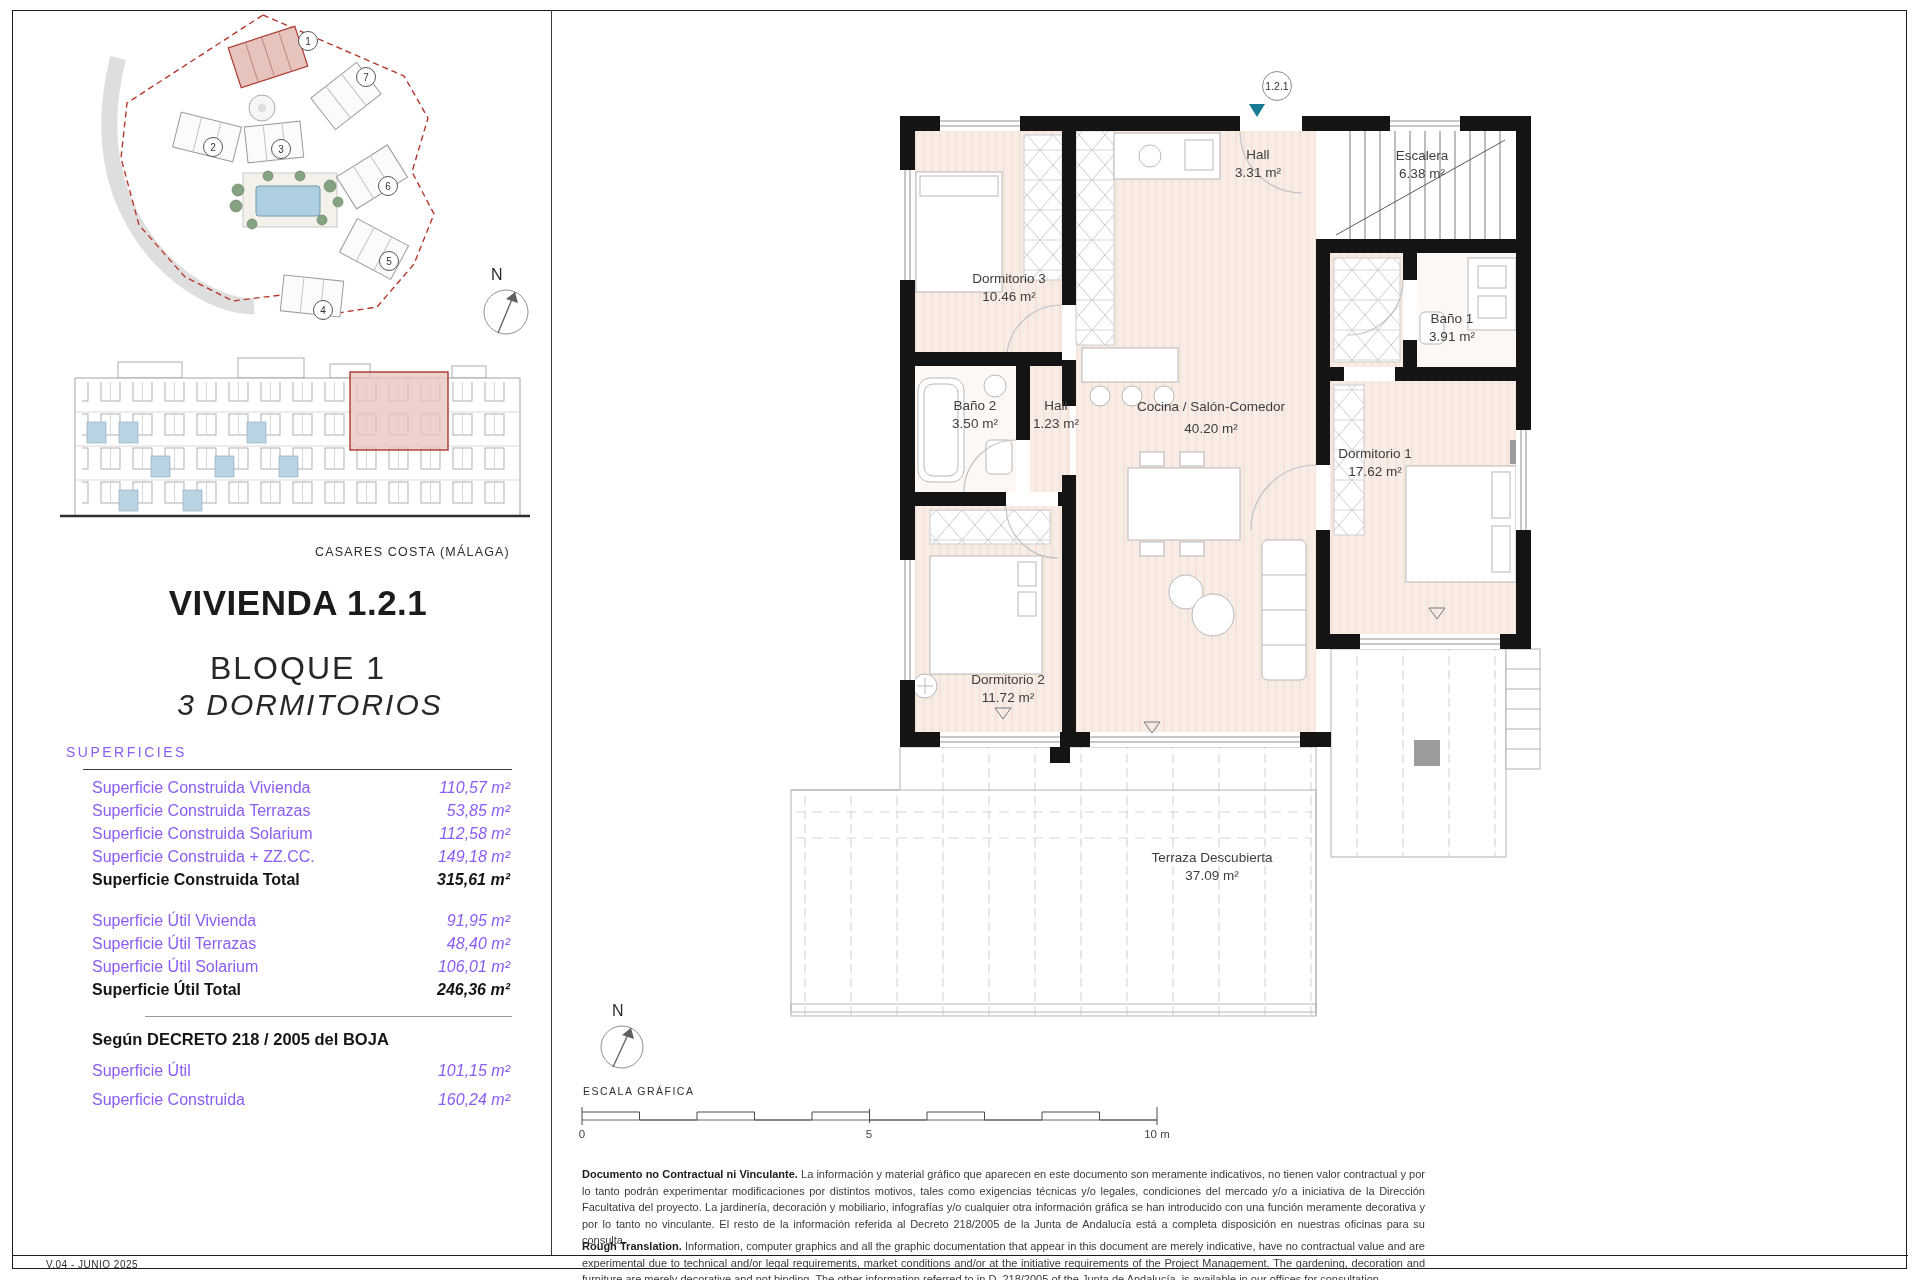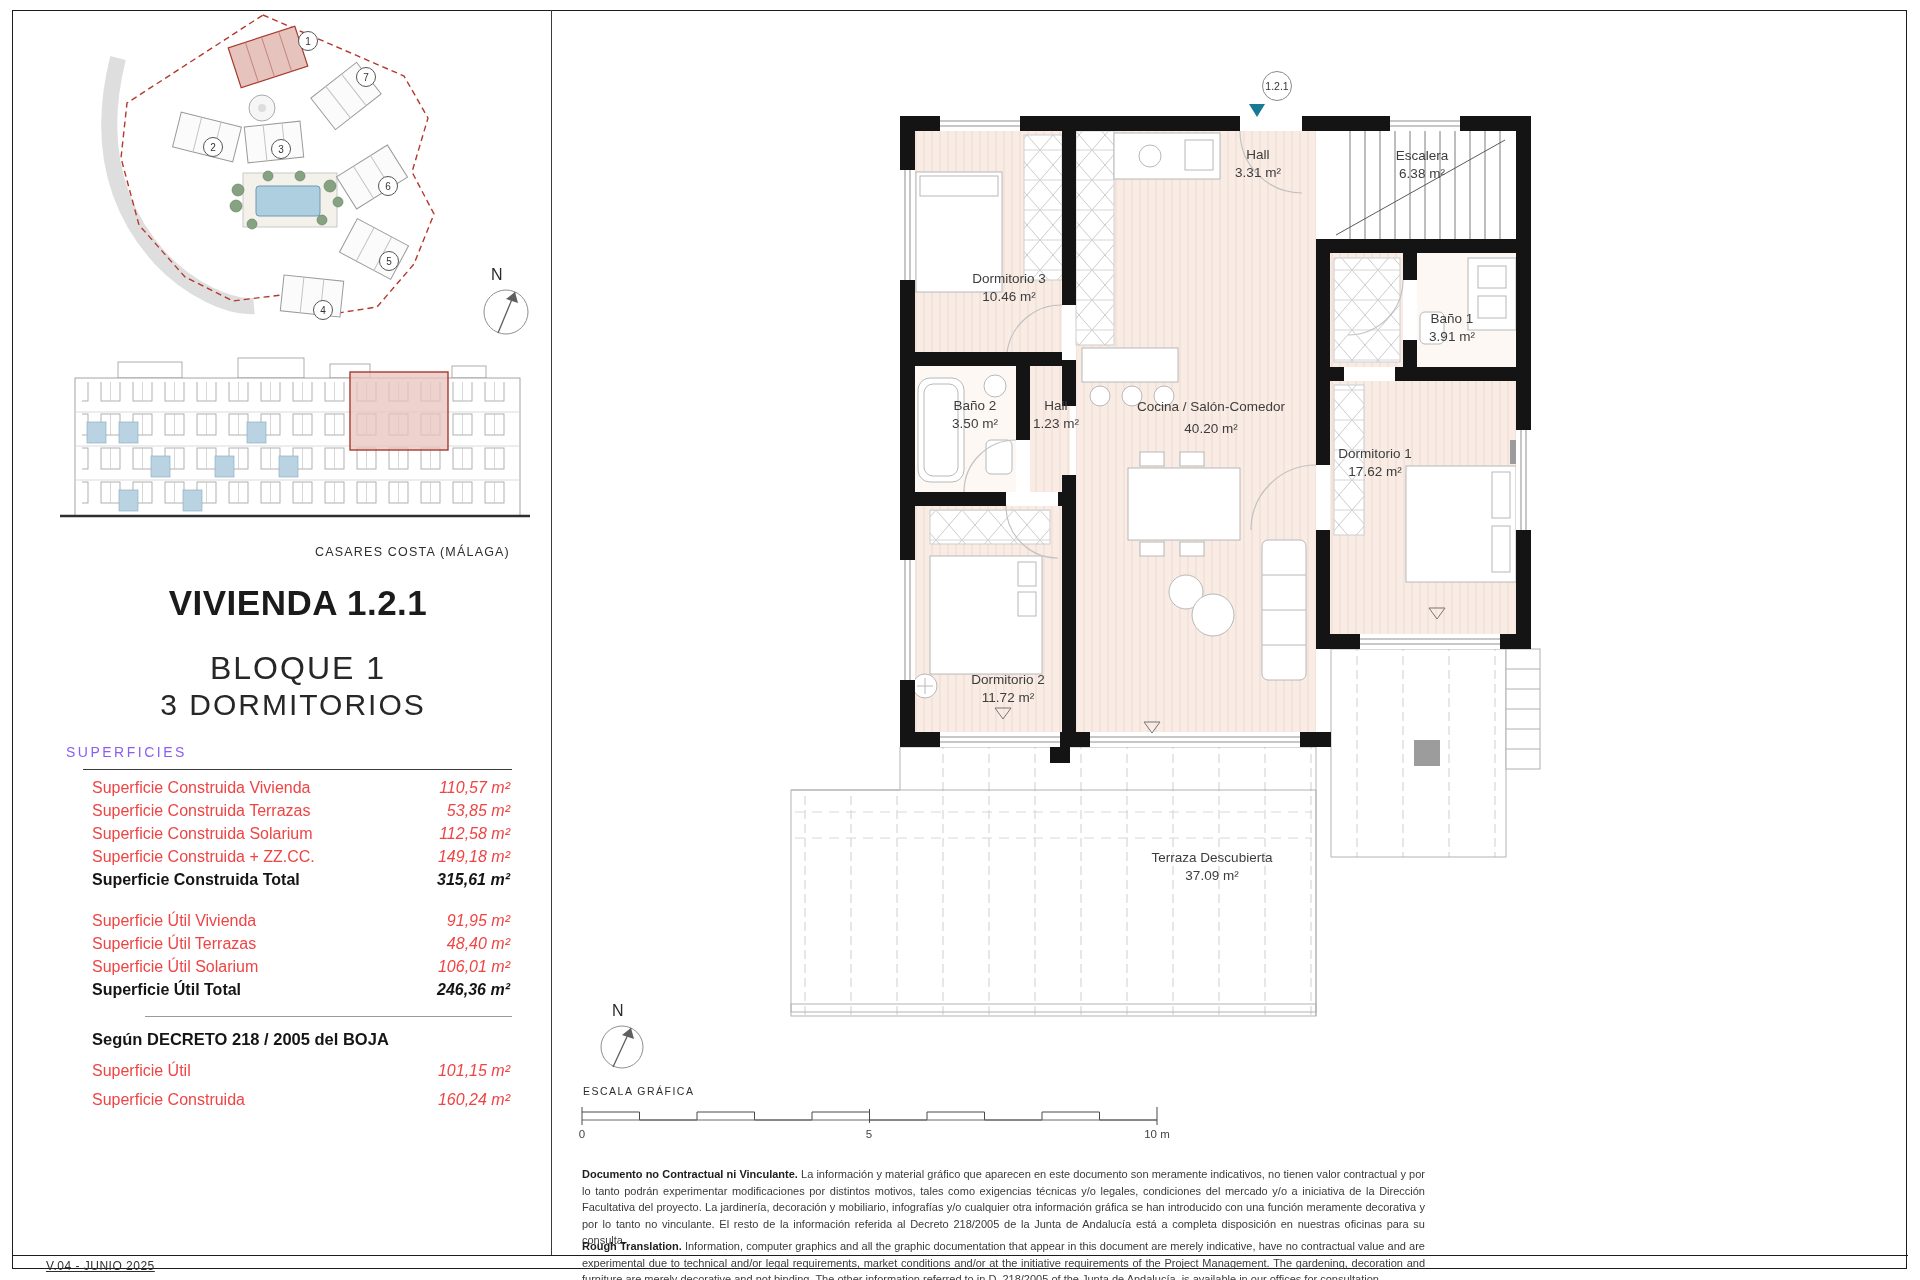--- a/index.html
+++ b/index.html
@@ -2,38 +2,38 @@
 <html><head>
 <meta charset="utf-8">
 <style>
   html,body{margin:0;padding:0;background:#e8e8e8;}
   #page{position:relative;width:1920px;height:1280px;background:#fff;overflow:hidden;
         font-family:"Liberation Sans", sans-serif;color:#3a3a3a;}
   .frame{position:absolute;left:12px;top:10px;width:1893px;height:1257px;
          border:1.5px solid #1c1c1c;pointer-events:none;}
   .vdivider{position:absolute;left:551px;top:10px;width:0;height:1245px;border-left:1px solid #3a3a3a;}
   .hfooter{position:absolute;left:12px;top:1255px;width:1896px;border-top:1px solid #1c1c1c;}
-  .version{position:absolute;left:46px;top:1259px;font-size:12px;color:#2f2f2f;letter-spacing:.5px;text-decoration:underline;}
+  .version{position:absolute;left:46px;top:1259px;font-size:10px;color:#2f2f2f;letter-spacing:.5px;}
   svg.layer{position:absolute;left:0;top:0;}
 
   
   .loc{position:absolute;left:200px;top:545px;width:310px;text-align:right;
        font-size:12.5px;letter-spacing:1.2px;color:#2e2e2e;}
   .title{position:absolute;left:83px;top:583px;width:430px;text-align:center;
          font-size:35px;font-weight:bold;color:#1b1b1b;letter-spacing:.5px;}
   .sub1{position:absolute;left:83px;top:650px;width:430px;text-align:center;
         font-size:32px;color:#272727;letter-spacing:2px;}
-  .sub2{position:absolute;left:78px;top:688px;width:430px;text-align:center;
-        font-size:30px;color:#272727;letter-spacing:2px;}
+  .sub2{position:absolute;left:95px;top:688px;width:430px;text-align:center;
+        font-size:30px;color:#272727;letter-spacing:2px;font-style:italic;}
   .suphead{position:absolute;left:66px;top:744px;width:430px;text-align:left;
         font-size:14px;letter-spacing:2.5px;color:#8b5cf6;}
   .rule1{position:absolute;left:83px;top:769px;width:429px;border-top:1px solid #3a3a3a;}
   .rule2{position:absolute;left:145px;top:1016px;width:367px;border-top:1px solid #9a9a9a;}
   .tbl{position:absolute;left:92px;width:418px;}
-  .trow{display:flex;justify-content:space-between;height:23px;font-size:16px;color:#ef4444;}
+  .trow{display:flex;justify-content:space-between;height:23px;font-size:16px;color:#8b5cf6;}
   .trow .val{font-style:italic;}
   .trow.b{font-weight:bold;color:#151515;}
   .decreto-head{position:absolute;left:92px;top:1030px;font-size:16.5px;font-weight:bold;color:#151515;}
   .tbl2 .trow{height:29px;gap:44px;}
 
   
   .room-label{position:absolute;transform:translate(-50%,-50%);text-align:center;
               font-size:13.5px;line-height:1.32;color:#3d3d3d;white-space:nowrap;}
   .room-label .area{display:block;}
   .room-label.wrap{white-space:normal;width:150px;}

